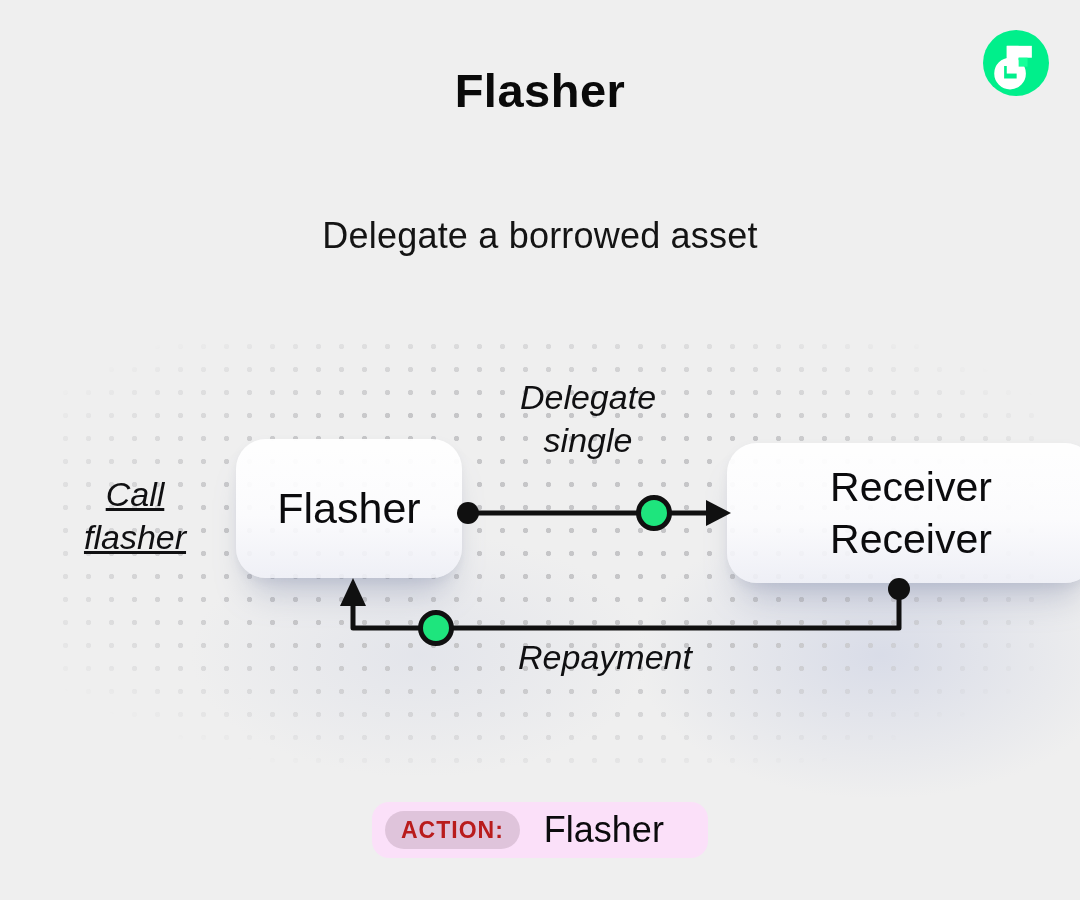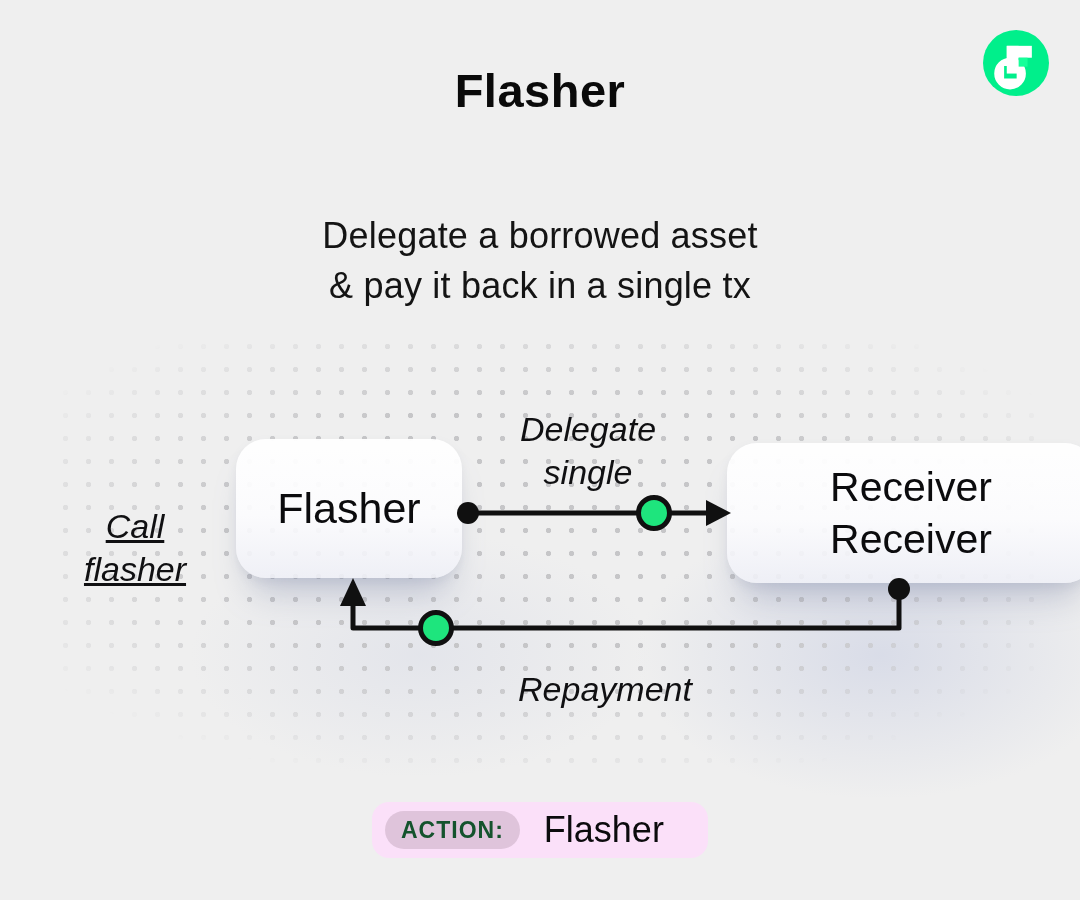--- a/index.html
+++ b/index.html
@@ -36,35 +36,35 @@
     position:absolute;z-index:3;border-radius:30px;
     background:linear-gradient(180deg,rgba(255,255,255,0.96) 0%,rgba(252,252,254,0.92) 55%,rgba(239,240,247,0.88) 100%);
     box-shadow:0 26px 34px -14px rgba(116,126,160,0.40),0 4px 10px rgba(120,130,160,0.10);
     display:flex;flex-direction:column;align-items:center;justify-content:center;
   }
   .node-flasher{left:236px;top:439px;width:226px;height:139px;font-size:43px;}
   .node-receiver{left:727px;top:443px;width:368px;height:140px;font-size:41px;line-height:1.28;}
   
   .edge-label{
     position:absolute;z-index:4;font-style:italic;font-size:34px;line-height:1.26;
-    text-align:center;color:#101012;margin-top:32px;
+    text-align:center;color:#101012;
   }
   .label-call{left:40px;top:473px;width:190px;text-decoration:underline;}
   .label-delegate{left:488px;top:376px;width:200px;}
   .label-repayment{left:470px;top:636px;width:270px;}
   
   .edges{position:absolute;left:0;top:0;z-index:5;pointer-events:none;}
   
   .badge{
     position:absolute;left:372px;top:802px;width:336px;height:56px;z-index:4;
     background:#fbe0f9;border-radius:17px;
     display:flex;align-items:center;box-sizing:border-box;padding-left:13px;
   }
   .badge-label{
-    background:#dfc4db;color:#14532d;border-radius:999px;
+    background:#dfc4db;color:#b91c1c;border-radius:999px;
     font-size:23px;font-weight:700;letter-spacing:1px;padding:6px 16px 5px;
   }
   .badge-value{font-size:36px;color:#0b0b0d;margin-left:24px;}
 </style>
 </head>
 <body>
 
 <div class="canvas">
 
   <div class="title">Flasher</div>
@@ -76,21 +76,20 @@
         <path fill-rule="evenodd" d="M41 42 a24 24 0 1 0 0.01 48 a24 24 0 1 0 -0.01 -48 z M32 54.5 h19 v19 h-19 z"></path>
         <rect x="36" y="24" width="18" height="42"></rect>
         <rect x="36" y="24" width="38" height="18"></rect>
       </g>
       <rect x="54" y="42" width="13.5" height="13.5" fill="#16FF99"></rect>
     </svg>
   </div>
 
   <div class="subtitle">
     <div>Delegate a borrowed asset</div>
-    <div>&amp; pay it back in a single tx</div>
   </div>
 
   <div class="dots"></div>
 
   <div class="node node-flasher">
     <div>Flasher</div>
   </div>
 
   <div class="node node-receiver">
     <div>Receiver</div>

